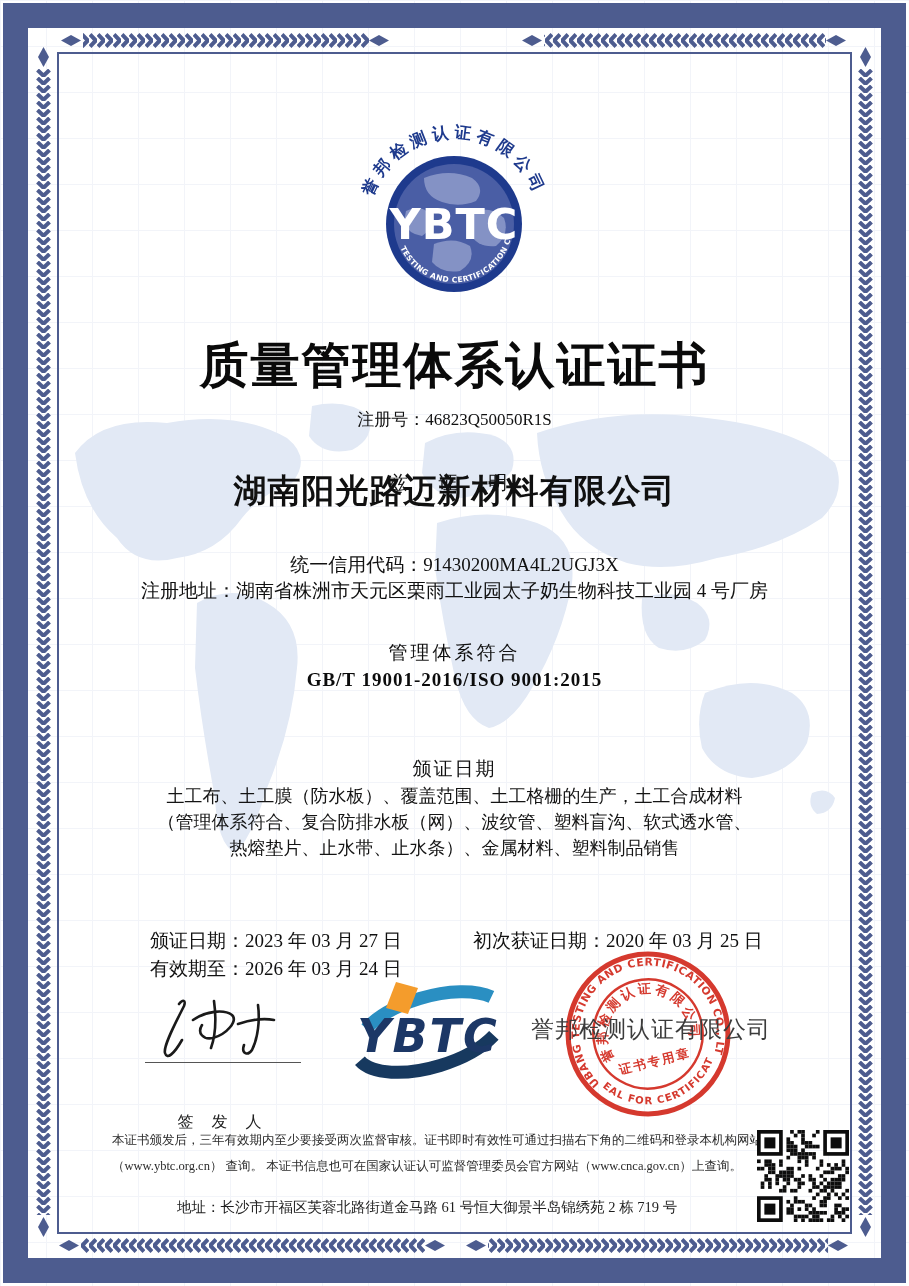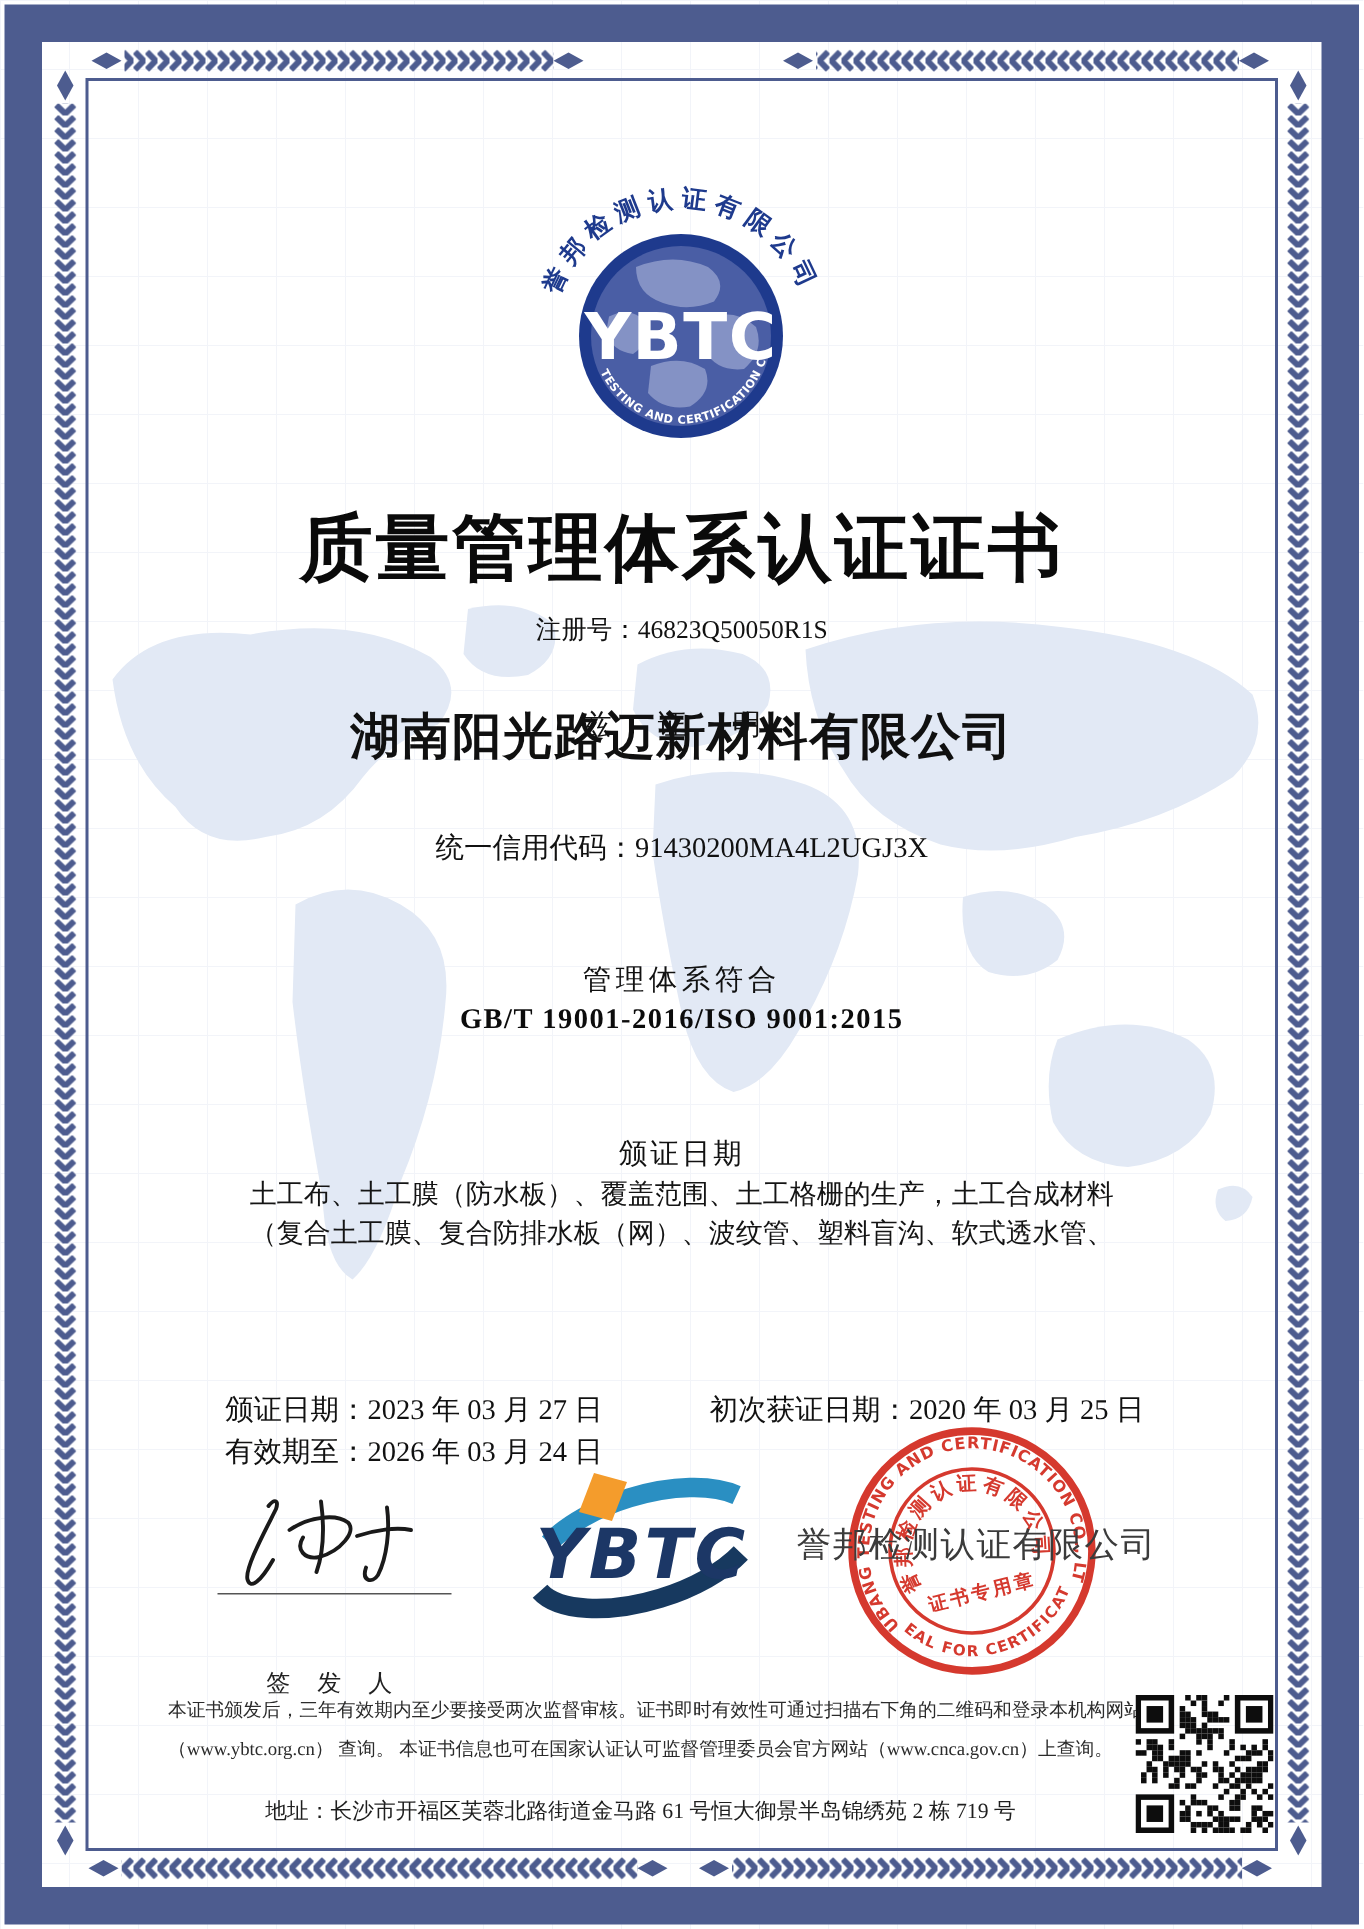--- a/index.html
+++ b/index.html
@@ -131,28 +131,30 @@
       <textPath href="#arcBotEn" startOffset="50%" text-anchor="middle">YUBANG TESTING AND CERTIFICATION CO.,LTD.</textPath>
     </text>
   </svg>
 
   <div class="abs ctr title z1">质量管理体系认证证书</div>
   <div class="abs ctr regno z1">注册号：46823Q50050R1S</div>
 
   <div class="abs ctr intro z1">兹 证 明</div>
   <div class="abs ctr company z1">湖南阳光路迈新材料有限公司</div>
   <div class="abs ctr credit z1">统一信用代码：91430200MA4L2UGJ3X</div>
+  <div class="abs ctr regaddr z1">注册地址：湖南省株洲市天元区栗雨工业园太子奶生物科技工业园 4 号厂房</div>
 
   <div class="abs ctr sys-head z1">管理体系符合</div>
   <div class="abs ctr sys-val z1">GB/T 19001-2016/ISO 9001:2015</div>
 
   <div class="abs ctr scope-head z1">颁证日期</div>
   <div class="abs ctr scope-lines z1">
     <div>土工布、土工膜（防水板）、覆盖范围、土工格栅的生产，土工合成材料</div>
-    <div>（复合土工膜、复合防排水板（网）、波纹管、塑料盲沟、软式透水管、</div>
+    <div>（管理体系符合、复合防排水板（网）、波纹管、塑料盲沟、软式透水管、</div>
+    <div>热熔垫片、止水带、止水条）、金属材料、塑料制品销售</div>
   </div>
 
   <div class="abs dates dates-left z1">
     <div>颁证日期：2023 年 03 月 27 日</div>
     <div>有效期至：2026 年 03 月 24 日</div>
   </div>
   <div class="abs dates dates-right z1">初次获证日期：2020 年 03 月 25 日</div>
 
   <svg class="abs z1" style="left:152px;top:994px;" width="150" height="68" viewBox="0 0 150 68">
     <g fill="none" stroke="#1a1a1a" stroke-width="2.6" stroke-linecap="round">

